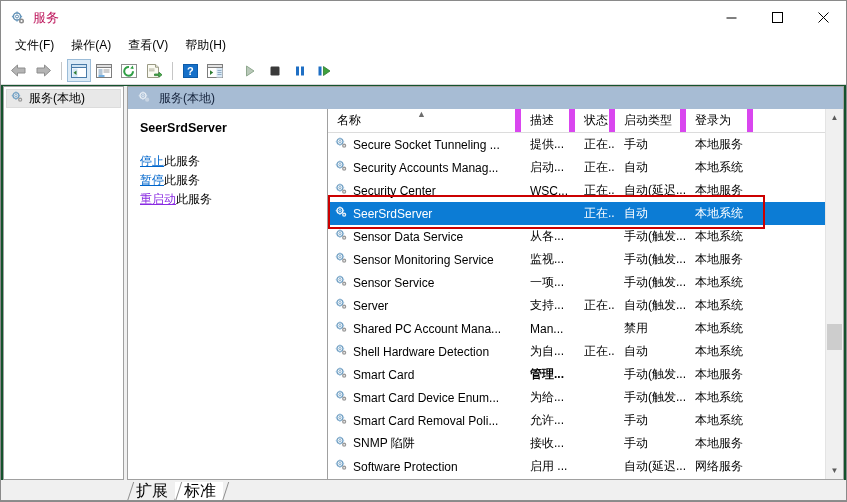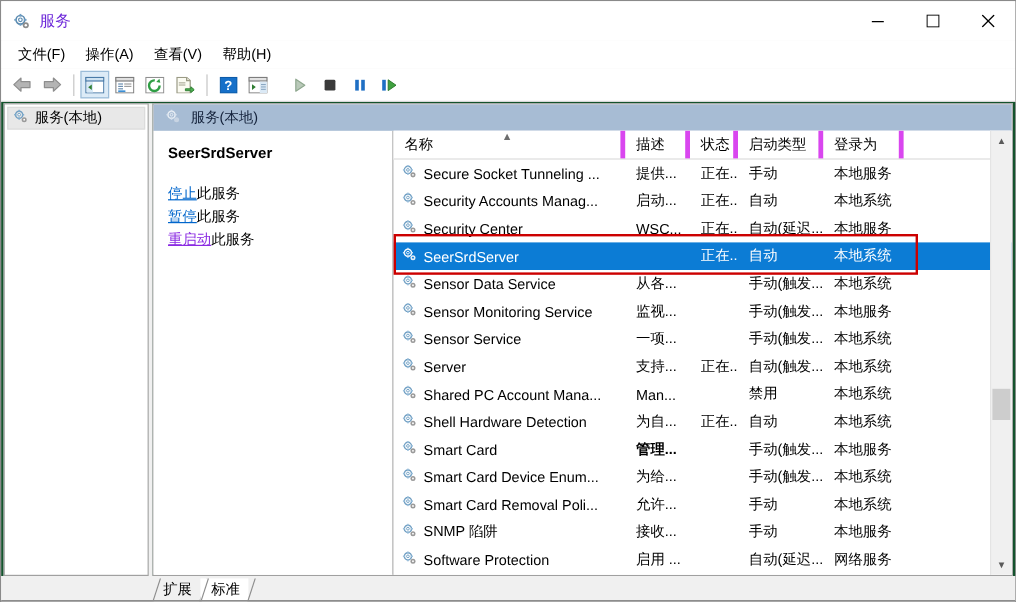--- a/index.html
+++ b/index.html
@@ -38,21 +38,21 @@
   }
   .title-icon {
     margin-left: 9px;
     margin-right: 7px;
     width: 16px;
     height: 16px;
     flex: 0 0 auto;
   }
   .title-text {
     font-size: 13px;
-    color: #6d28d9;
+    color: #be185d;
     flex: 1 1 auto;
     font-family: Liberation Mono, monospace;
   }
   .win-buttons {
     display: flex;
     height: 33px;
     flex: 0 0 auto;
   }
   .win-btn {
     width: 46px;
@@ -211,21 +211,21 @@
     border-bottom: 1px solid #dcdcdc;
     font-size: 12px;
     position: relative;
   }
   .hcell {
     position: relative;
     display: flex;
     align-items: center;
     padding-left: 9px;
     box-sizing: border-box;
-    border-right: 4px solid #d946ef;
+    border-right: 6px solid #d946ef;
     white-space: nowrap;
     overflow: hidden;
   }
   .sortmark {
     position: absolute;
     left: 50%;
     top: 1px;
     transform: translateX(-50%);
     font-size: 9px;
     color: #6d6d6d;
@@ -307,21 +307,21 @@
     padding-left: 126px;
     background: #f0f0f0;
     position: relative;
     box-sizing: border-box;
   }
   .tab {
     position: relative;
     height: 19px;
     display: flex;
     align-items: center;
-    font-size: 12px;
+    font-size: 16px;
     padding: 0 7px 0 9px;
     background: #f0f0f0;
     color: #000;
     box-sizing: border-box;
   }
   .tab::before {
     content: "";
     position: absolute;
     left: 0; top: 0; bottom: 0;
     width: 9px;

